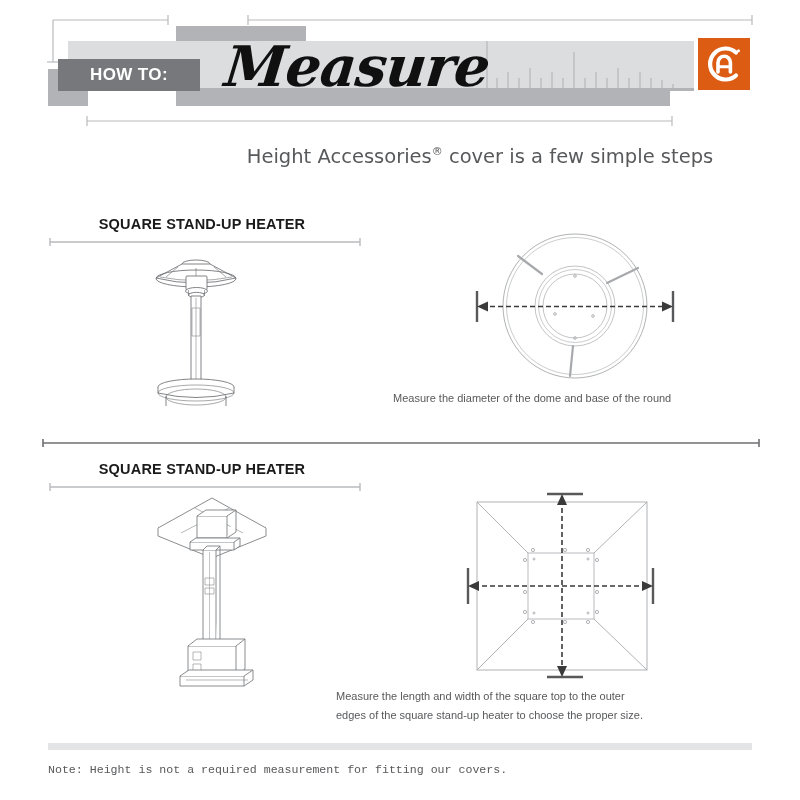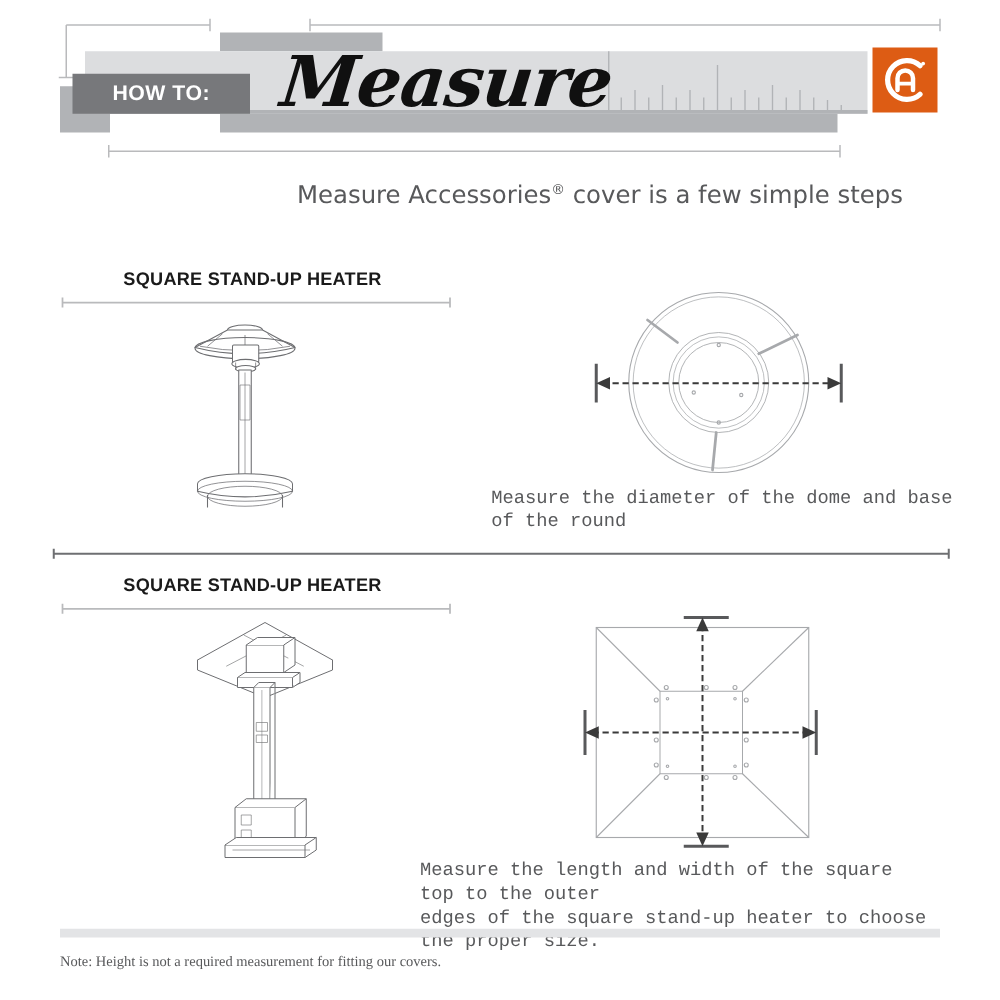--- a/index.html
+++ b/index.html
@@ -76,36 +76,36 @@
     font-family: "Liberation Sans", sans-serif;
     width: 300px;
   }
   #round-title { left: 52px; top: 216px; }
   #square-title { left: 52px; top: 461px; }
 
   
   .caption {
     position: absolute;
     color: #58595b;
-    font-size: 15px;
+    font-size: 11px;
     line-height: 19px;
-    font-family: Liberation Mono, monospace;
+    font-family: Liberation Sans, sans-serif;
   }
   #round-caption { left: 393px; top: 389px; width: 375px; }
   #square-caption { left: 336px; top: 687px; width: 410px; }
 
   
   .footer-bar {
     position: absolute; left: 48px; top: 743px;
     width: 704px; height: 7px; background: #e3e4e6;
   }
   .footer-note {
     position: absolute; left: 48px; top: 763px;
     color: #58595b; font-size: 11.6px;
-    font-family: Liberation Serif, serif;
+    font-family: Liberation Mono, monospace;
   }
 
   .diagram { position: absolute; }
   .illus { position: absolute; }
   .divider { position: absolute; }
 </style>
 </head>
 <body>
 
 <div class="page">
@@ -175,21 +175,21 @@
         <path d="M38 14.5 A15.5 15.5 0 1 0 38 37.5" stroke="#ffffff" stroke-width="4.2" fill="none" stroke-linecap="round"></path>
 
         <path d="M20 34 V24.5 A6.2 6.2 0 0 1 32.4 24.5 V34" stroke="#ffffff" stroke-width="3.6" fill="none" stroke-linecap="round"></path>
         <path d="M20.6 28.8 H31.8" stroke="#ffffff" stroke-width="3" fill="none" stroke-linecap="round"></path>
         <circle cx="40.5" cy="12.8" r="1.5" fill="#ffffff"></circle>
       </svg>
     </div>
   </div>
 
   <div class="subtitle">
-    <div><span>Measure Accessories</span><span class="reg">®</span><span> cover is a few simple steps</span></div>
+    <div><span>Height Accessories</span><span class="reg">®</span><span> cover is a few simple steps</span></div>
   </div>
 
   <div class="sect-title" id="round-title">SQUARE STAND-UP HEATER</div>
 
   <svg class="divider" style="left:48px; top:237px;" width="314" height="10">
     <line x1="2" y1="5" x2="312" y2="5" stroke="#b9babc" stroke-width="1.4"></line>
     <line x1="2" y1="1" x2="2" y2="9" stroke="#b9babc" stroke-width="1.4"></line>
     <line x1="312" y1="1" x2="312" y2="9" stroke="#b9babc" stroke-width="1.4"></line>
   </svg>
 

